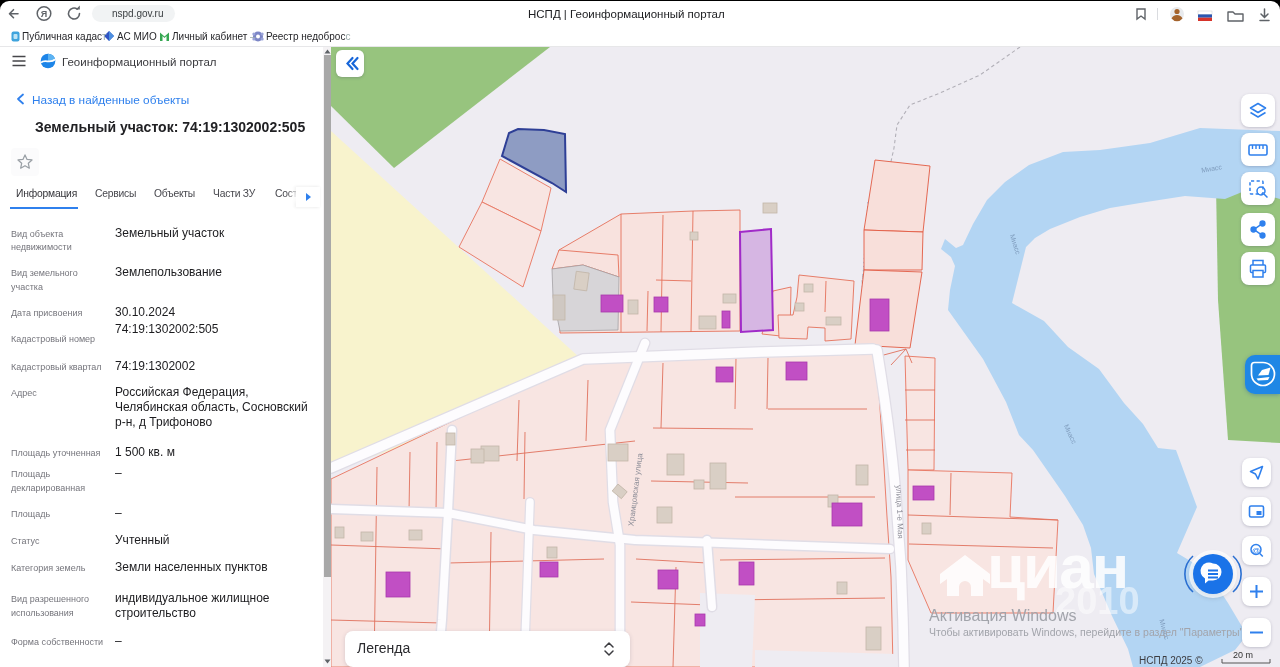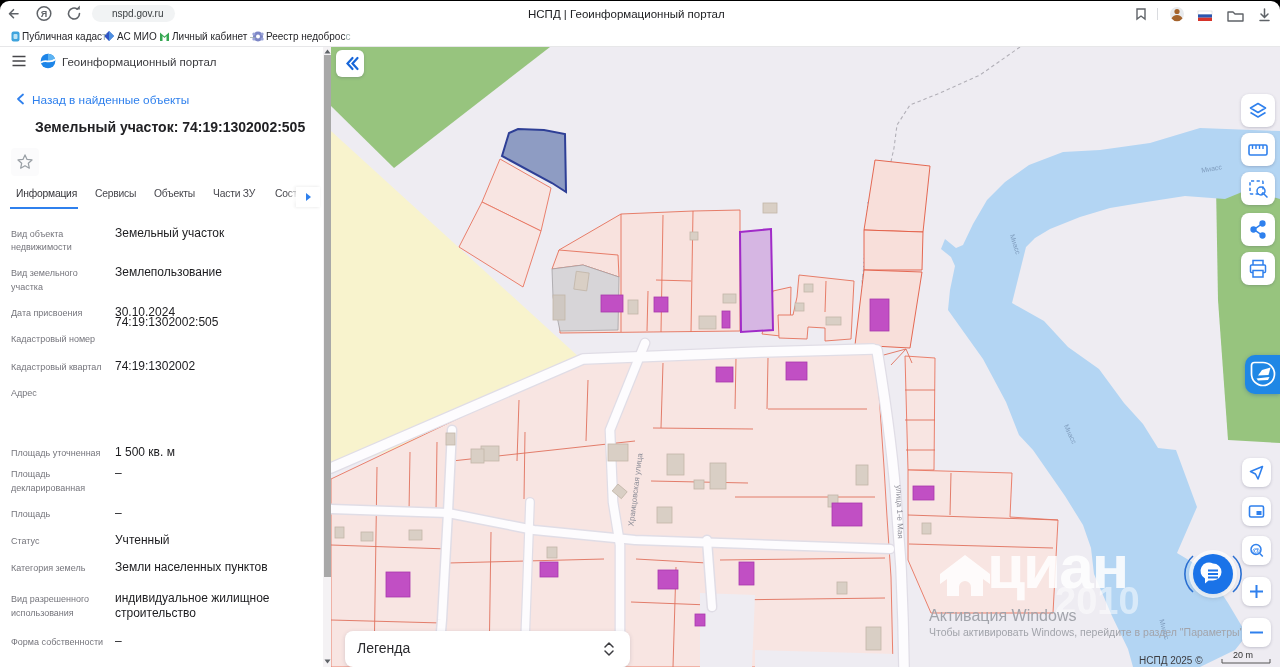--- a/index.html
+++ b/index.html
@@ -115,24 +115,25 @@
         <path d="M2 1 l5 4 -5 4 z" fill="#2f80ed"></path>
       </svg>
 
       <div class="lbl" style="top:180.7px">Вид объекта недвижимости</div>
       <div class="val" style="top:178.7px">Земельный участок</div>
       <div class="lbl" style="top:220px">Вид земельного участка</div>
       <div class="val" style="top:218px">Землепользование</div>
       <div class="lbl" style="top:260.2px">Дата присвоения</div>
       <div class="val" style="top:258.2px">30.10.2024</div>
       <div class="lbl" style="top:286.3px">Кадастровый номер</div>
-      <div class="val" style="top:268px">74:19:1302002:505</div>
+      <div class="val" style="top:275px">74:19:1302002:505</div>
       <div class="lbl" style="top:313.8px">Кадастровый квартал</div>
       <div class="val" style="top:311.8px">74:19:1302002</div>
       <div class="lbl" style="top:340.2px">Адрес</div>
+      <div class="val" style="top:338.2px">Российская Федерация,<br>Челябинская область, Сосновский<br>р-н, д Трифоново</div>
       <div class="lbl" style="top:399.8px">Площадь уточненная</div>
       <div class="val" style="top:397.8px">1 500 кв. м</div>
       <div class="lbl" style="top:421.3px">Площадь декларированная</div>
       <div class="val" style="top:419.3px">–</div>
       <div class="lbl" style="top:460.8px">Площадь</div>
       <div class="val" style="top:458.8px">–</div>
       <div class="lbl" style="top:488px">Статус</div>
       <div class="val" style="top:486px">Учтенный</div>
       <div class="lbl" style="top:514.5px">Категория земель</div>
       <div class="val" style="top:512.5px">Земли населенных пунктов</div>

